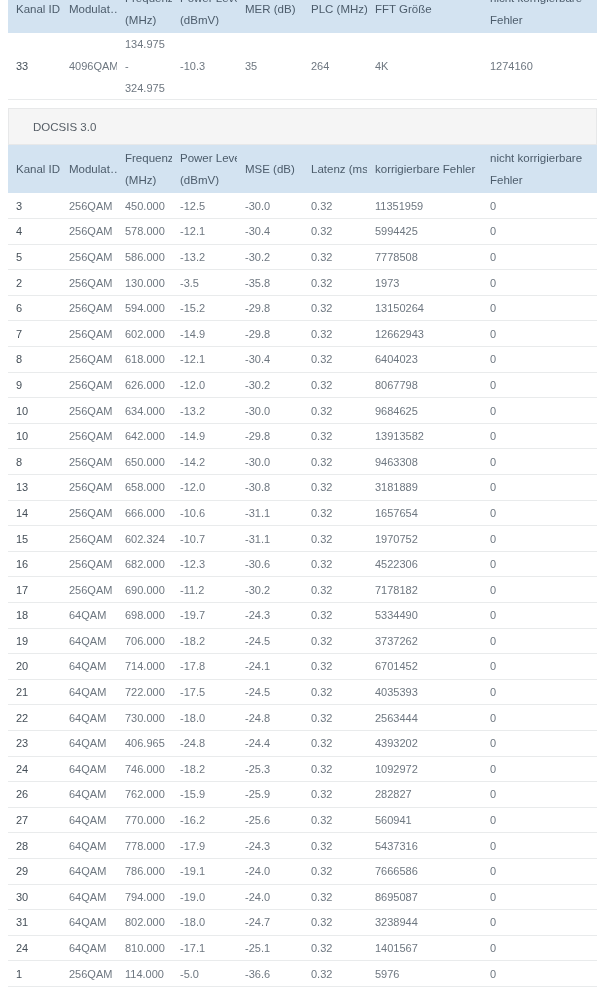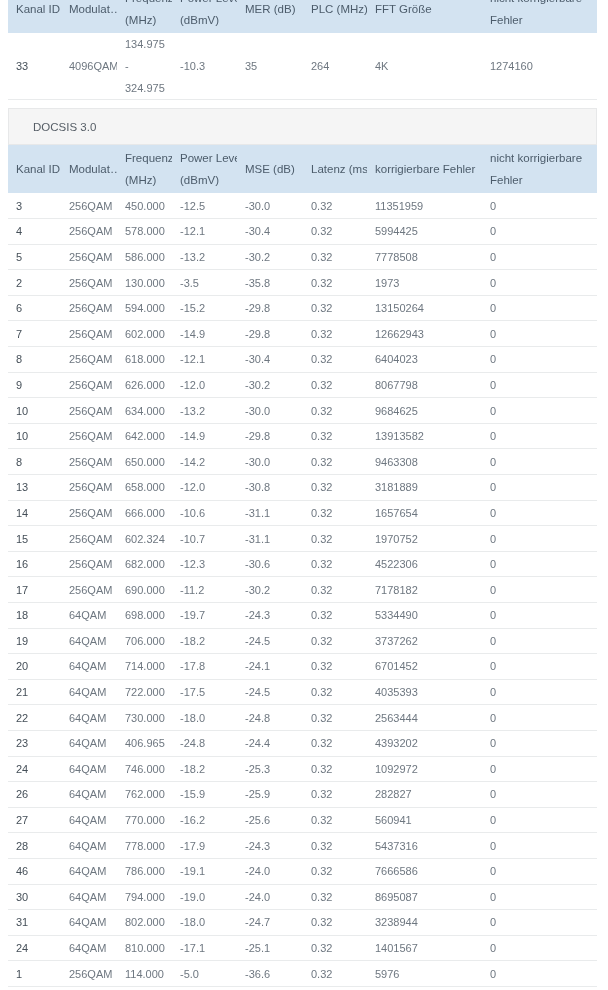--- a/index.html
+++ b/index.html
@@ -443,21 +443,21 @@
             <td class="kanal">28</td>
             <td>64QAM</td>
             <td class="freq">778.000</td>
             <td>-17.9</td>
             <td>-24.3</td>
             <td>0.32</td>
             <td>5437316</td>
             <td>0</td>
           </tr>
           <tr>
-            <td class="kanal">46</td>
+            <td class="kanal">29</td>
             <td>64QAM</td>
             <td class="freq">786.000</td>
             <td>-19.1</td>
             <td>-24.0</td>
             <td>0.32</td>
             <td>7666586</td>
             <td>0</td>
           </tr>
           <tr>
             <td class="kanal">30</td>

